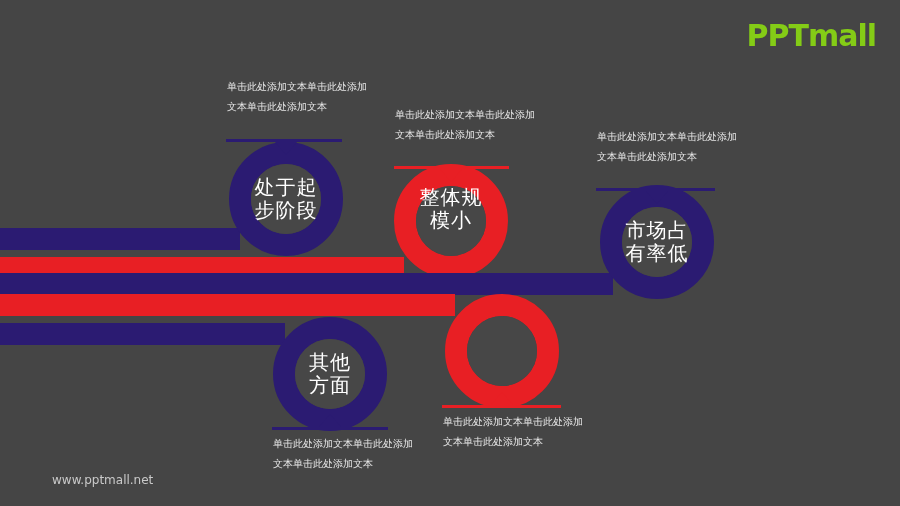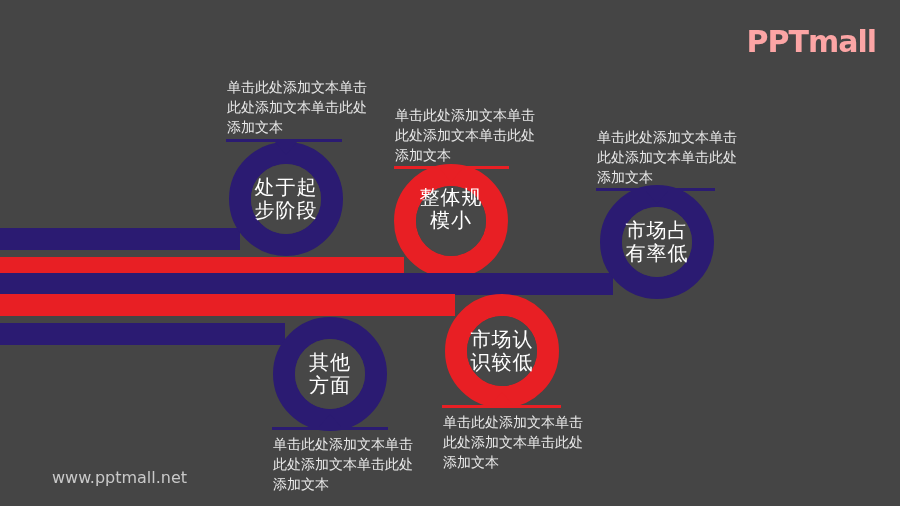--- a/index.html
+++ b/index.html
@@ -19,56 +19,56 @@
     position: absolute;
     left: 0; top: 0;
     width: 900px; height: 506px;
     pointer-events: none;
   }
 
   
   .logo {
     position: absolute;
     right: 24px;
-    top: 24px;
+    top: 18px;
     font-size: 30px;
     font-weight: bold;
     letter-spacing: -1px;
-    color: #fca5a5;
+    color: #84cc16;
     font-family: "DejaVu Sans", "Liberation Sans", sans-serif;
     user-select: none;
   }
 
   
   .footer {
     position: absolute;
     left: 52px;
     bottom: 19px;
-    font-size: 16px;
+    font-size: 12px;
     color: #c9c9c9;
     font-family: "DejaVu Sans", "Liberation Sans", sans-serif;
   }
 
   
   .node-label {
     position: absolute;
     width: 92px;
     text-align: center;
     font-size: 20px;
     line-height: 23px;
     color: #ffffff;
     letter-spacing: 1px;
     white-space: pre-line;
   }
 
   
   .caption {
     position: absolute;
     width: 146px;
-    font-size: 14px;
+    font-size: 10px;
     line-height: 20px;
     color: #e8e8e8;
     letter-spacing: 0px;
     text-align: left;
   }
 </style>
 </head>
 <body>
 
 <div id="slide">
@@ -133,22 +133,20 @@
   </svg>
 
   <div class="node-label" style="left:240px; top:176px;">处于起
 步阶段</div>
   <div class="node-label" style="left:405px; top:186px;">整体规
 模小</div>
   <div class="node-label" style="left:611px; top:219px;">市场占
 有率低</div>
   <div class="node-label" style="left:284px; top:351px;">其他
 方面</div>
-  <div class="node-label" style="left:456px; top:328px;">市场认
-识较低</div>
 
   <div class="caption" style="left:227px; top:77px;">单击此处添加文本单击此处添加文本单击此处添加文本</div>
   <div class="caption" style="left:395px; top:105px;">单击此处添加文本单击此处添加文本单击此处添加文本</div>
   <div class="caption" style="left:597px; top:127px;">单击此处添加文本单击此处添加文本单击此处添加文本</div>
   <div class="caption" style="left:273px; top:434px;">单击此处添加文本单击此处添加文本单击此处添加文本</div>
   <div class="caption" style="left:443px; top:412px;">单击此处添加文本单击此处添加文本单击此处添加文本</div>
 
   <div class="logo">PPTmall</div>
   <div class="footer">www.pptmall.net</div>
 

